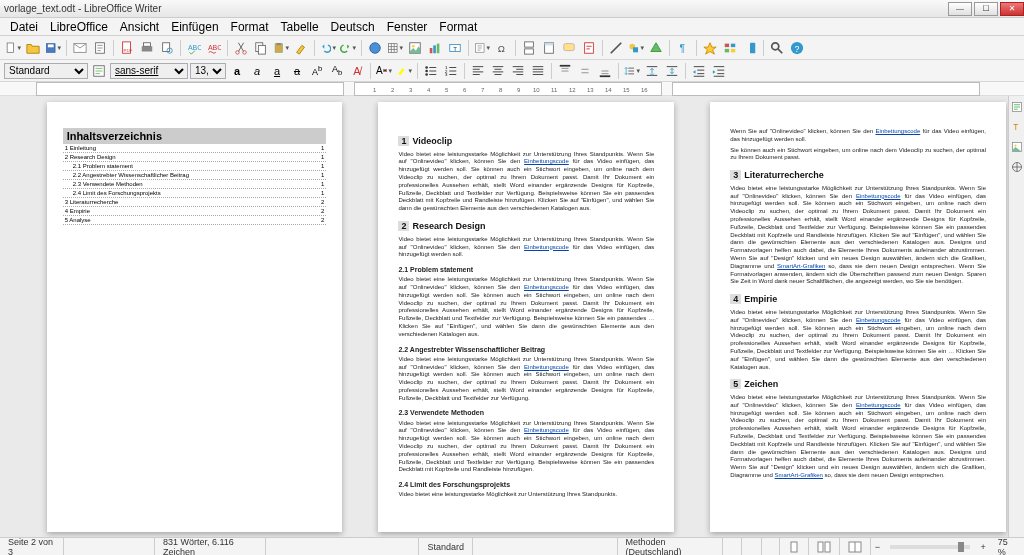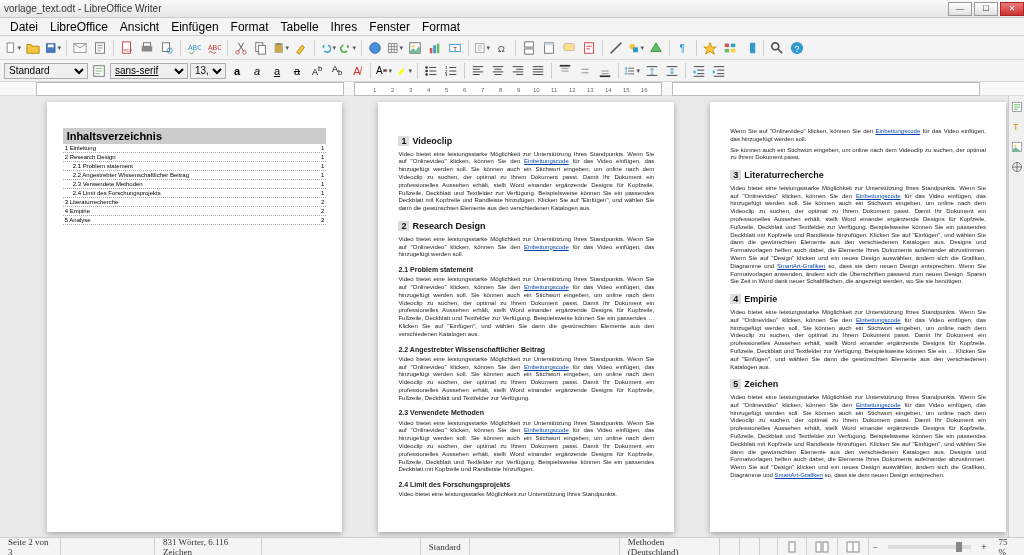--- a/index.html
+++ b/index.html
@@ -53,21 +53,21 @@
 .toc-row .t { flex: 1; }
 .toc-row .p { width: 10px; text-align: right; }
 .toc-row.l2 { padding-left: 10px; }
 
 
 .rsidebar { position: absolute; right: 0; top: 0; width: 16px; background: #f0f0f0; height: 100%; border-left: 1px solid #ccc; display: flex; flex-direction: column; align-items: center; padding-top: 4px; gap: 6px; }
 .rsidebar .ic { width: 14px; height: 14px; }
 
 
 .statusbar { height: 18px; background: #f4f4f4; border-top: 1px solid #ccc; display: flex; align-items: center; font-size: 9px; color: #333; position: absolute; bottom: 0; width: 100%; }
-.statusbar .cell { padding: 0 8px; border-right: 1px solid #ccc; height: 100%; display: flex; align-items: center; font-family: Liberation Serif, serif; }
+.statusbar .cell { padding: 0 8px; border-right: 1px solid #ccc; height: 100%; display: flex; align-items: center; }
 .statusbar .spacer { flex: 1; }
 .statusbar .slider { width: 90px; height: 4px; background: #ddd; position: relative; margin: 0 6px; }
 .statusbar .slider .knob { width: 6px; height: 10px; background: #888; position: absolute; left: 68px; top: -3px; }
 </style>
 </head>
 <body>
 
 <div class="titlebar">
   <span>vorlage_text.odt - LibreOffice Writer</span>
   <div class="win-controls">
@@ -77,21 +77,21 @@
   </div>
 </div>
 
 <div class="menubar">
   <span>Datei</span>
   <span>LibreOffice</span>
   <span>Ansicht</span>
   <span>Einfügen</span>
   <span>Format</span>
   <span>Tabelle</span>
-  <span>Ihres</span>
+  <span>Deutsch</span>
   <span>Fenster</span>
   <span>Format</span>
 </div>
 
 <div class="toolbar">
   <div class="tbtn">
       <svg viewBox="0 0 16 16">
         <rect x="3" y="1" width="9" height="13" fill="#fff" stroke="#666"></rect>
       </svg>
       <span class="tdrop">▾</span>

